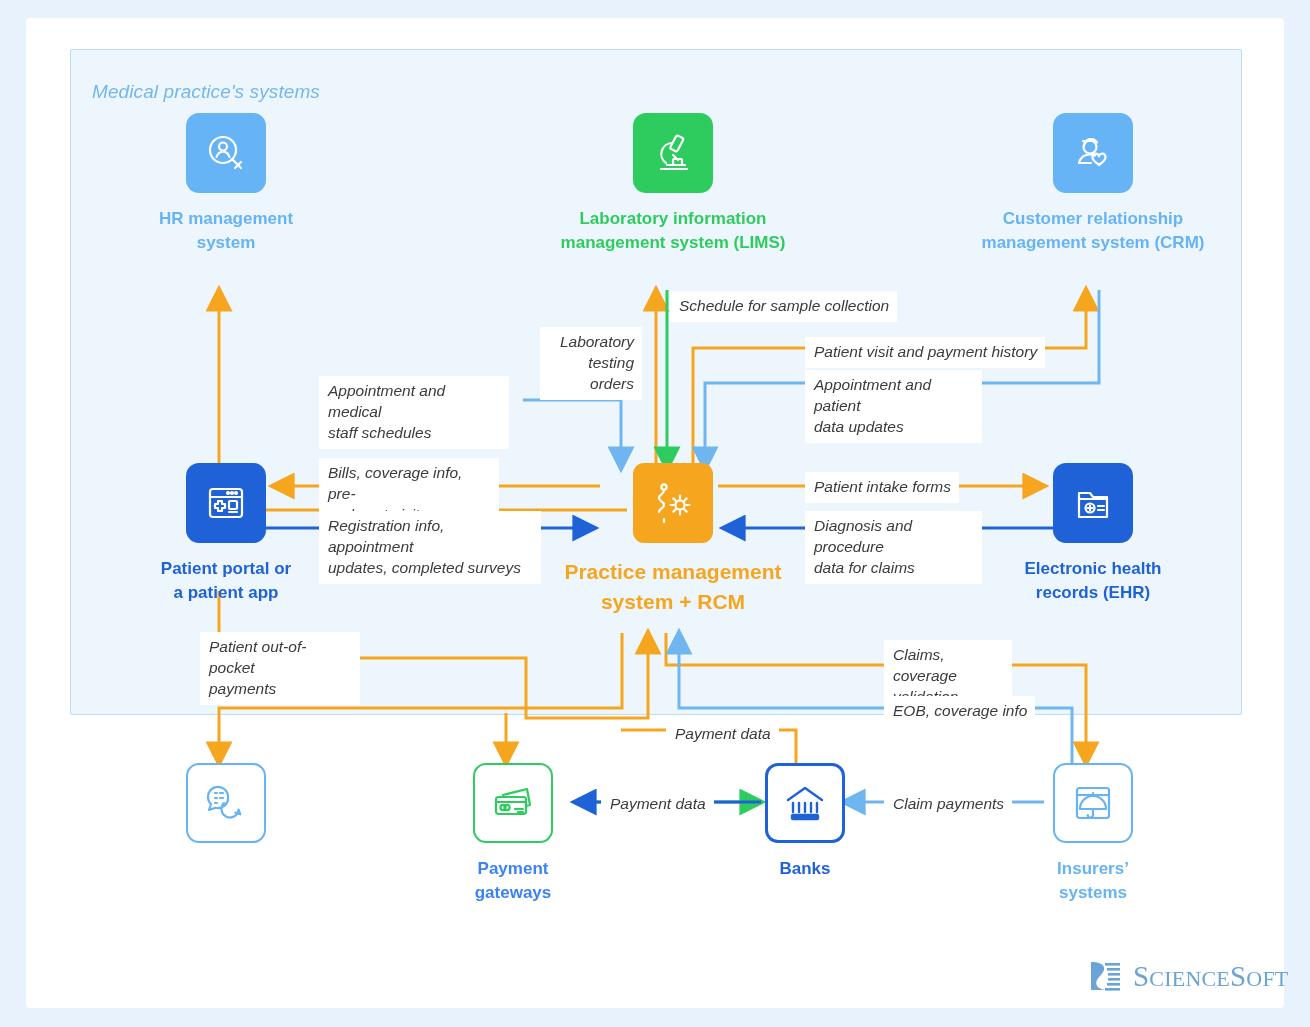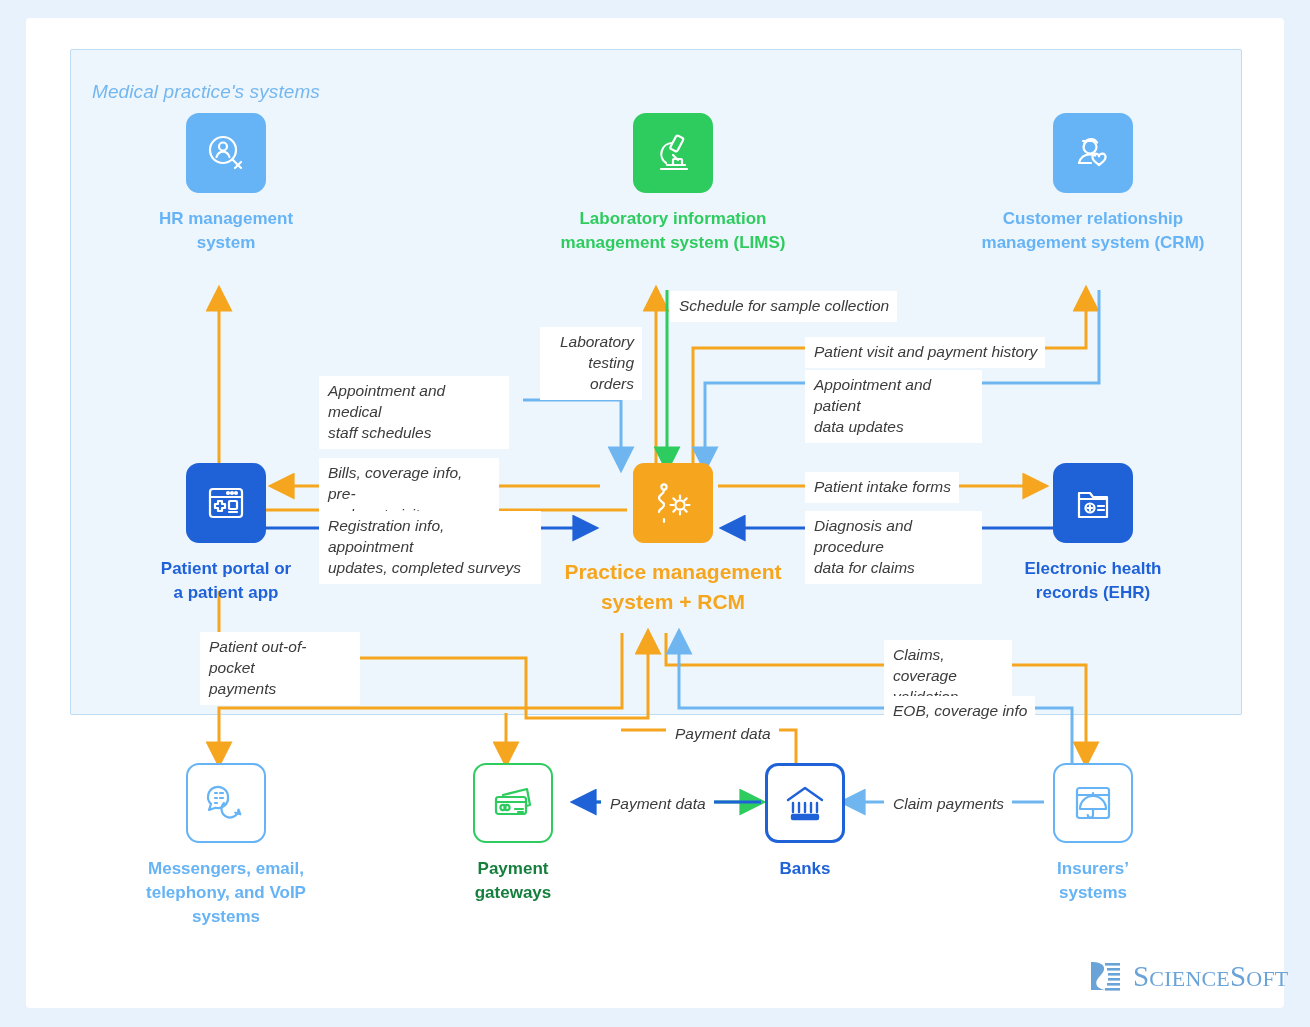--- a/index.html
+++ b/index.html
@@ -61,21 +61,21 @@
   .v-orange .tile { background:#f5a61e; border-radius:11px; }
   .v-orange .tile::before { background:#fde4c0; border-radius:17px; }
   .v-orange .caption { color:#f5a61e; font-size:21px; }
 
   .v-out-blue .tile { background:#ffffff; border:2.5px solid #66b3f5; }
   .v-out-blue .tile::before { background:#d8ebfc; }
   .v-out-blue .caption { color:#66b3f5; }
 
   .v-out-green .tile { background:#ffffff; border:2.5px solid #2ecc5f; }
   .v-out-green .tile::before { background:#c6f2d5; }
-  .v-out-green .caption { color:#15803d; }
+  .v-out-green .caption { color:#3b82f6; }
 
   .v-out-dark .tile { background:#ffffff; border:3px solid #1f62d8; }
   .v-out-dark .tile::before { background:#ccdefb; }
   .v-out-dark .caption { color:#1f62d8; }
 
   .lbl {
     position:absolute; background:#ffffff;
     font-size:15.5px; font-style:italic; color:#3b3b3b;
     line-height:1.35; padding:5px 8px 5px 9px;
     white-space:pre-line;
@@ -240,22 +240,20 @@
   </div>
 
   <div class="node v-out-blue" style="left:88px; top:745px; width:210px;">
     <div class="tile">
       <svg viewBox="0 0 48 48" fill="none" stroke="#66b3f5" stroke-width="2.2" stroke-linecap="round" stroke-linejoin="round">
         <path d="M26 18a10 10 0 1 0-17 7l-2 6 6.5-2.3A10 10 0 0 0 26 18z"></path>
         <path d="M13 14h2M18 14h3M13 19h2M18 19h3M13 24h2"></path>
         <path d="M22 24a8.5 8.5 0 1 0 14.5 6.5l1.8 4.8-5-1.6"></path>
       </svg>
     </div>
-    <div class="caption" style="white-space:pre-line">Messengers, email,
-telephony, and VoIP systems</div>
   </div>
 
   <div class="node v-out-green" style="left:420px; top:745px; width:120px;">
     <div class="tile">
       <svg viewBox="0 0 48 48" fill="none" stroke="#2ecc5f" stroke-width="2.2" stroke-linecap="round" stroke-linejoin="round">
         <path d="M14 16 L38 10 L41 26 L37 27"></path>
         <rect x="7" y="18" width="30" height="17" rx="2.5"></rect>
         <path d="M7 23h30"></path>
         <circle cx="14" cy="28.5" r="2.6"></circle>
           <circle cx="18" cy="28.5" r="2.6"></circle>

